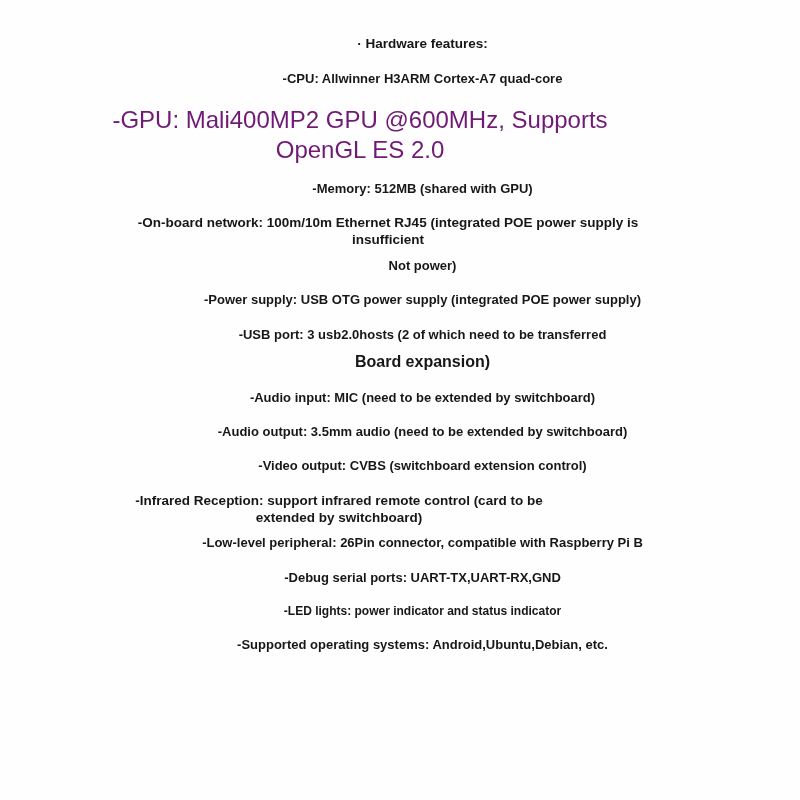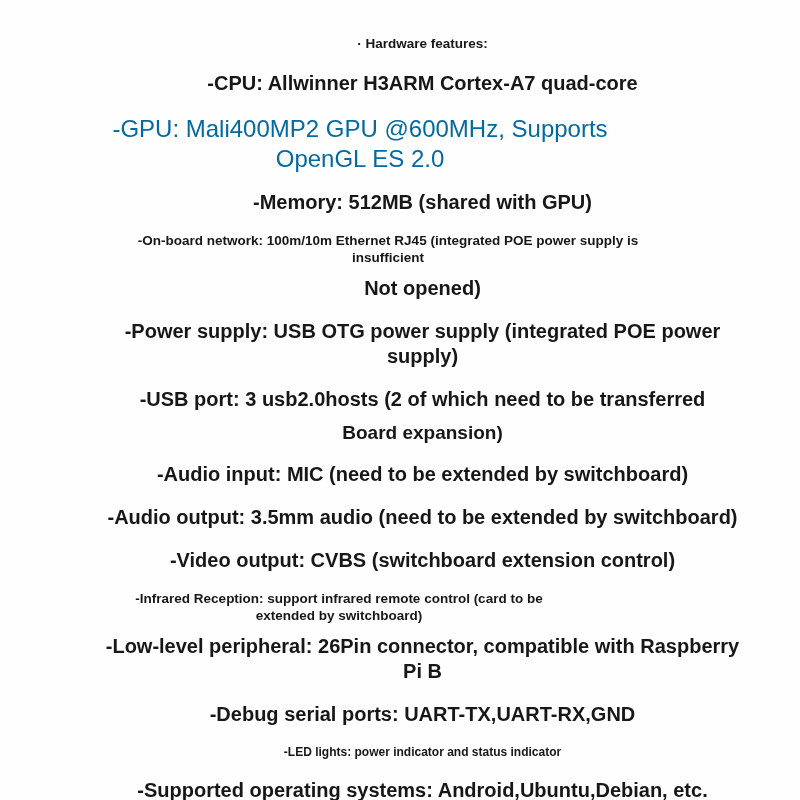--- a/index.html
+++ b/index.html
@@ -18,46 +18,46 @@
     text-align: center;
   }
   .doc {
     padding: 36px 60px 0 105px;
   }
   .doc p {
     margin: 0 0 18px 0;
     line-height: 1.25;
   }
   .t-sm  { font-size: 13.5px; font-weight: 700; }
-  .t-md  { font-size: 20px; font-weight: 700; }
-  .t-lg  { font-size: 19px; font-weight: 700; }
+  .t-md  { font-size: 13px; font-weight: 700; }
+  .t-lg  { font-size: 16px; font-weight: 700; }
   .t-xl  { font-size: 12px; font-weight: 700; }
   .t-gpu {
     font-size: 24px;
     font-weight: 400;
-    color: #0369a1;
+    color: #701a75;
     line-height: 1.45;
     max-width: 510px;
     margin-bottom: 16px !important;
   }
   .tight { margin-bottom: 9px !important; }
   .wrap-network  { max-width: 566px; }
   .wrap-infrared { max-width: 468px; }
 </style>
 </head>
 <body>
 
 <div class="page">
   <div class="doc">
     <p class="t-sm">· Hardware features:</p>
     <p class="t-md">-CPU: Allwinner H3ARM Cortex-A7 quad-core</p>
     <p class="t-gpu">-GPU: Mali400MP2 GPU @600MHz, Supports OpenGL ES 2.0</p>
     <p class="t-md">-Memory: 512MB (shared with GPU)</p>
     <p class="t-sm tight wrap-network">-On-board network: 100m/10m Ethernet RJ45 (integrated POE power supply is insufficient</p>
-    <p class="t-md">Not opened)</p>
+    <p class="t-md">Not power)</p>
     <p class="t-md">-Power supply: USB OTG power supply (integrated POE power supply)</p>
     <p class="t-md tight">-USB port: 3 usb2.0hosts (2 of which need to be transferred</p>
     <p class="t-lg">Board expansion)</p>
     <p class="t-md">-Audio input: MIC (need to be extended by switchboard)</p>
     <p class="t-md">-Audio output: 3.5mm audio (need to be extended by switchboard)</p>
     <p class="t-md">-Video output: CVBS (switchboard extension control)</p>
     <p class="t-sm tight wrap-infrared">-Infrared Reception: support infrared remote control (card to be extended by switchboard)</p>
     <p class="t-md">-Low-level peripheral: 26Pin connector, compatible with Raspberry Pi B</p>
     <p class="t-md">-Debug serial ports: UART-TX,UART-RX,GND</p>
     <p class="t-xl">-LED lights: power indicator and status indicator</p>

